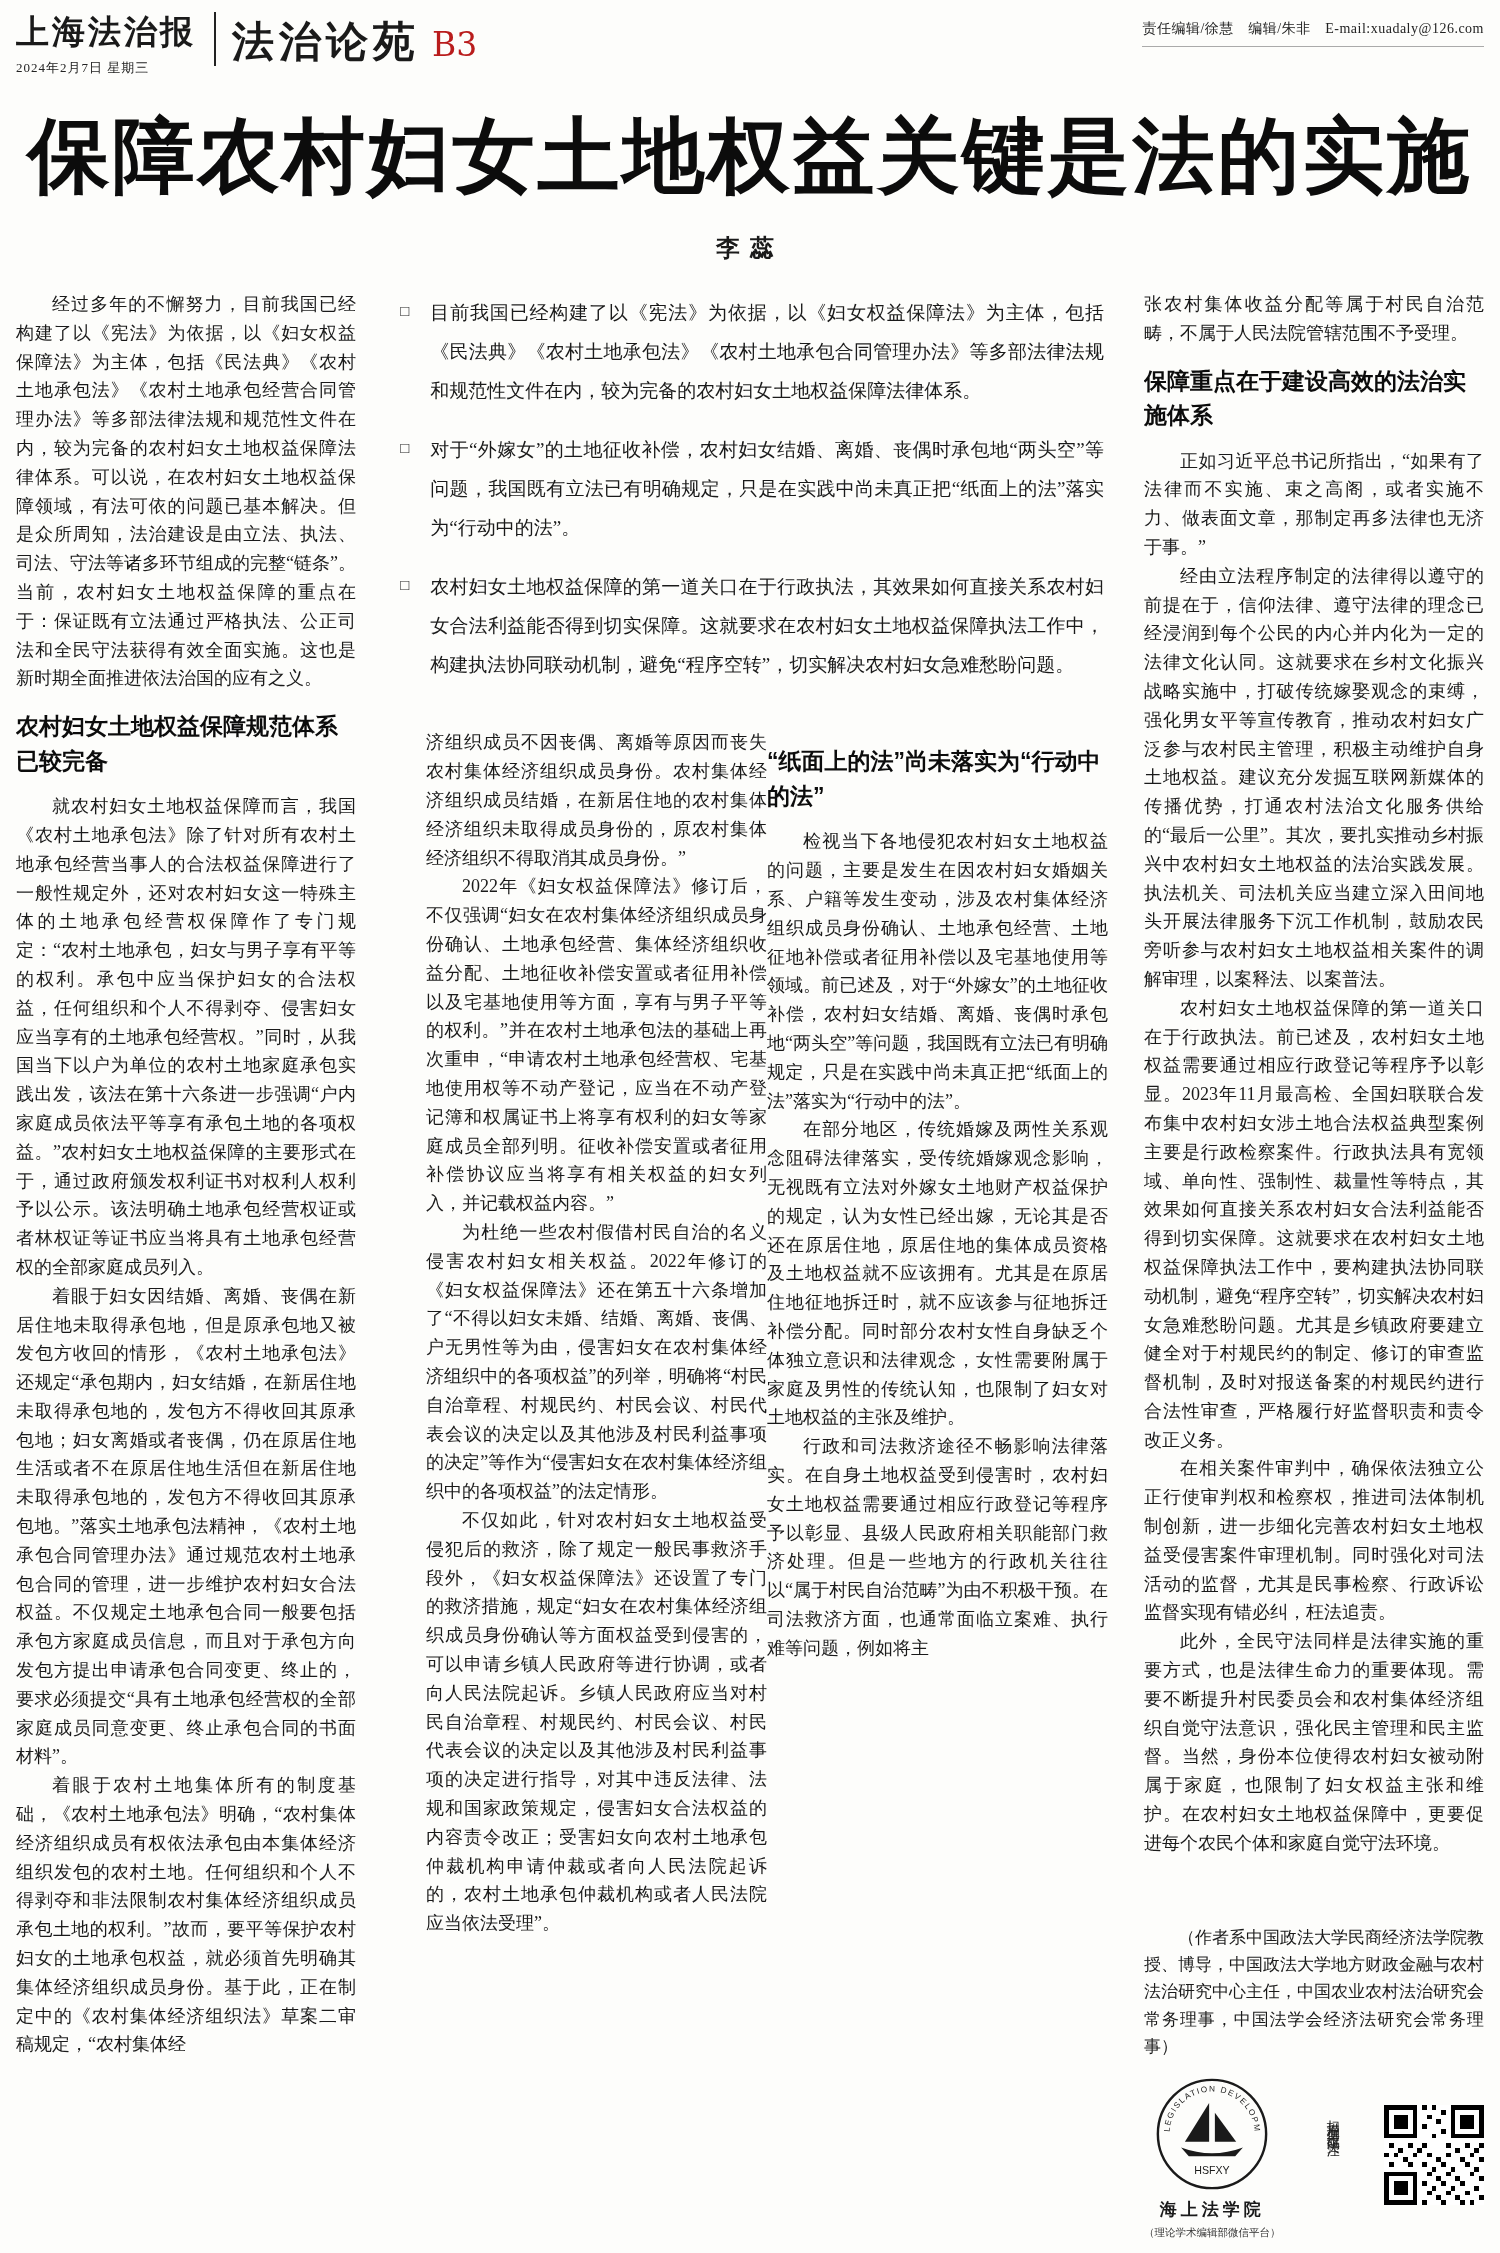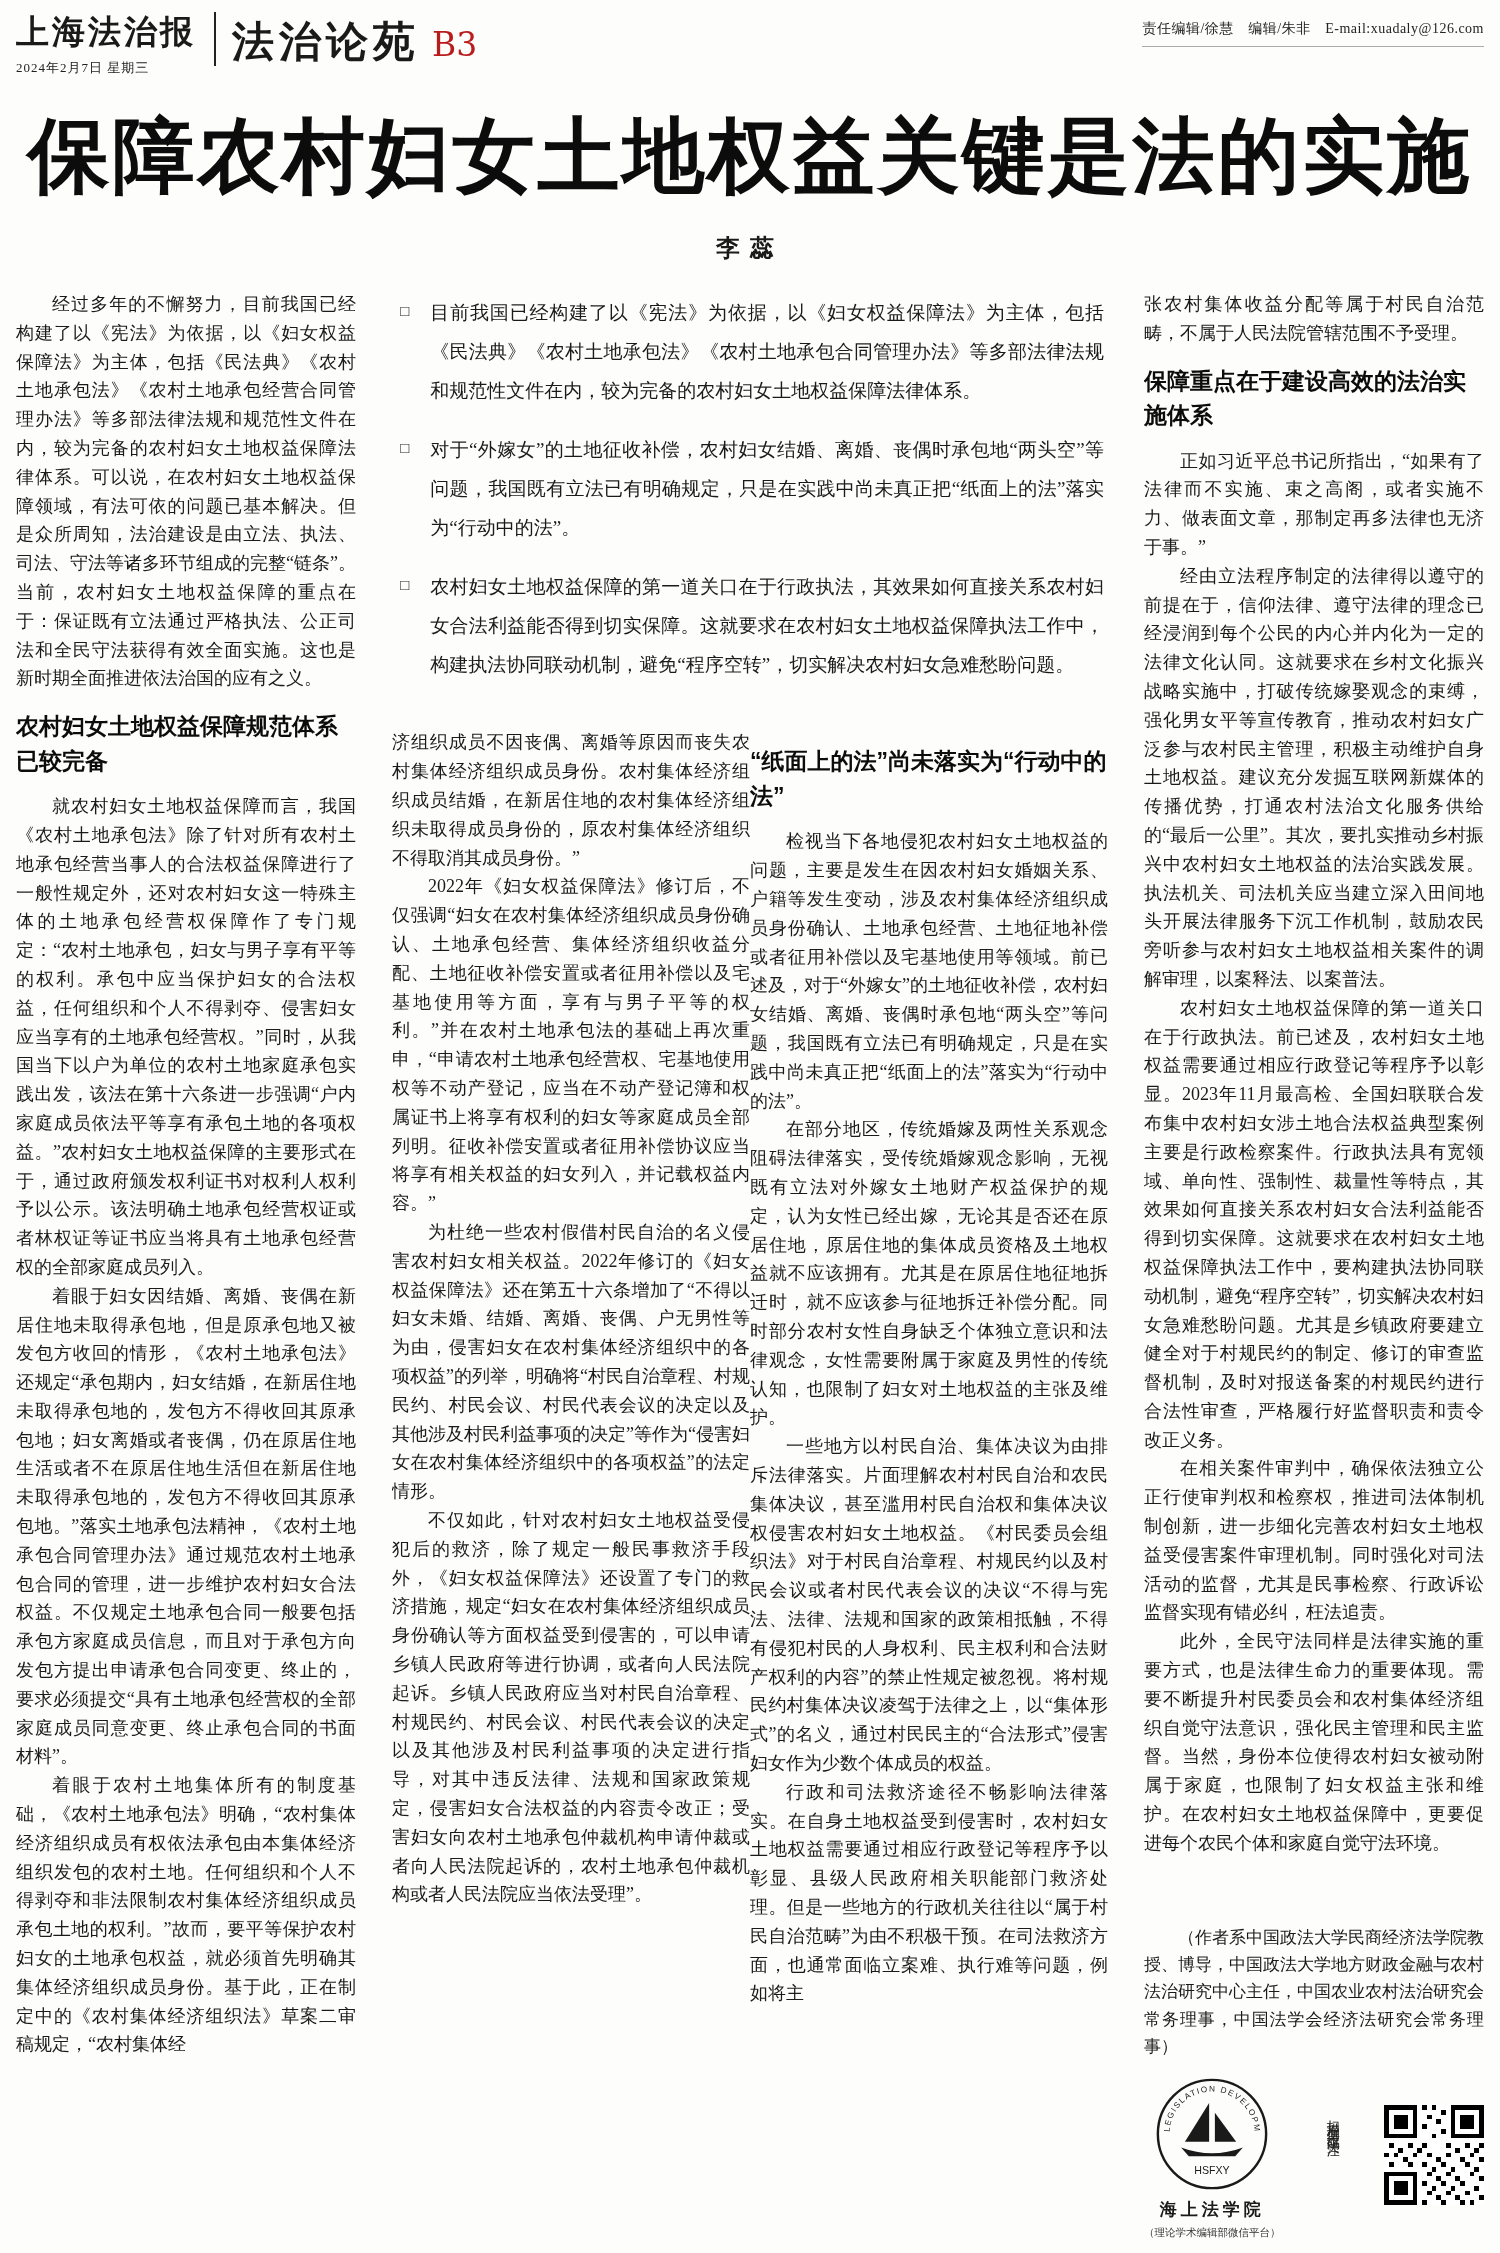--- a/index.html
+++ b/index.html
@@ -29,21 +29,21 @@
   
   .body-grid { display:grid; grid-template-columns:repeat(4,1fr); column-gap:36px;
                height:1952px; overflow:hidden; }
   .col, .mid-col { overflow:hidden; font-size:18px; line-height:1.6; text-align:justify; }
   p.para { text-indent:2em; }
   p.para.no-indent { text-indent:0; }
   .col-heading { font-family:"Liberation Sans","DejaVu Sans",sans-serif; font-size:23px;
                  font-weight:700; line-height:1.5; margin:16px 0 14px; color:#0c0c0c; text-align:left; }
 
   .mid { grid-column:2 / span 2; display:flex; flex-direction:column; }
-  .mid-cols { display:flex; flex:1; overflow:hidden; }
+  .mid-cols { display:flex; flex:1; overflow:hidden;margin-left:34px; }
   .mid-col { flex:1; }
 
   
   .summary { padding:4px 4px 24px 6px; }
   .summary p.summary-item { font-size:19px; line-height:2.05; margin-bottom:20px;
                             padding-left:1.7em; position:relative; text-align:justify; }
   .summary .item-marker { position:absolute; left:0.15em; top:0.15em; font-size:15px; }
 
   
   .col4 { display:flex; flex-direction:column; }
@@ -105,21 +105,20 @@
               <p class="para">2022年《妇女权益保障法》修订后，不仅强调“妇女在农村集体经济组织成员身份确认、土地承包经营、集体经济组织收益分配、土地征收补偿安置或者征用补偿以及宅基地使用等方面，享有与男子平等的权利。”并在农村土地承包法的基础上再次重申，“申请农村土地承包经营权、宅基地使用权等不动产登记，应当在不动产登记簿和权属证书上将享有权利的妇女等家庭成员全部列明。征收补偿安置或者征用补偿协议应当将享有相关权益的妇女列入，并记载权益内容。”</p>
               <p class="para">为杜绝一些农村假借村民自治的名义侵害农村妇女相关权益。2022年修订的《妇女权益保障法》还在第五十六条增加了“不得以妇女未婚、结婚、离婚、丧偶、户无男性等为由，侵害妇女在农村集体经济组织中的各项权益”的列举，明确将“村民自治章程、村规民约、村民会议、村民代表会议的决定以及其他涉及村民利益事项的决定”等作为“侵害妇女在农村集体经济组织中的各项权益”的法定情形。</p>
               <p class="para">不仅如此，针对农村妇女土地权益受侵犯后的救济，除了规定一般民事救济手段外，《妇女权益保障法》还设置了专门的救济措施，规定“妇女在农村集体经济组织成员身份确认等方面权益受到侵害的，可以申请乡镇人民政府等进行协调，或者向人民法院起诉。乡镇人民政府应当对村民自治章程、村规民约、村民会议、村民代表会议的决定以及其他涉及村民利益事项的决定进行指导，对其中违反法律、法规和国家政策规定，侵害妇女合法权益的内容责令改正；受害妇女向农村土地承包仲裁机构申请仲裁或者向人民法院起诉的，农村土地承包仲裁机构或者人民法院应当依法受理”。</p>
             </div>
         </div>
         <div class="mid-col">
           <h2 class="col-heading">“纸面上的法”尚未落实为“行动中的法”</h2>
           <div>
               <p class="para">检视当下各地侵犯农村妇女土地权益的问题，主要是发生在因农村妇女婚姻关系、户籍等发生变动，涉及农村集体经济组织成员身份确认、土地承包经营、土地征地补偿或者征用补偿以及宅基地使用等领域。前已述及，对于“外嫁女”的土地征收补偿，农村妇女结婚、离婚、丧偶时承包地“两头空”等问题，我国既有立法已有明确规定，只是在实践中尚未真正把“纸面上的法”落实为“行动中的法”。</p>
               <p class="para">在部分地区，传统婚嫁及两性关系观念阻碍法律落实，受传统婚嫁观念影响，无视既有立法对外嫁女土地财产权益保护的规定，认为女性已经出嫁，无论其是否还在原居住地，原居住地的集体成员资格及土地权益就不应该拥有。尤其是在原居住地征地拆迁时，就不应该参与征地拆迁补偿分配。同时部分农村女性自身缺乏个体独立意识和法律观念，女性需要附属于家庭及男性的传统认知，也限制了妇女对土地权益的主张及维护。</p>
-              <p class="para">一些地方以村民自治、集体决议为由排斥法律落实。片面理解农村村民自治和农民集体决议，甚至滥用村民自治权和集体决议权侵害农村妇女土地权益。《村民委员会组织法》对于村民自治章程、村规民约以及村民会议或者村民代表会议的决议“不得与宪法、法律、法规和国家的政策相抵触，不得有侵犯村民的人身权利、民主权利和合法财产权利的内容”的禁止性规定被忽视。将村规民约村集体决议凌驾于法律之上，以“集体形式”的名义，通过村民民主的“合法形式”侵害妇女作为少数个体成员的权益。</p>
               <p class="para">行政和司法救济途径不畅影响法律落实。在自身土地权益受到侵害时，农村妇女土地权益需要通过相应行政登记等程序予以彰显、县级人民政府相关职能部门救济处理。但是一些地方的行政机关往往以“属于村民自治范畴”为由不积极干预。在司法救济方面，也通常面临立案难、执行难等问题，例如将主</p>
             </div>
         </div>
       </div>
     </div>
 
     <div class="col col4">
       <div class="col4-flow">
         <p class="para no-indent">张农村集体收益分配等属于村民自治范畴，不属于人民法院管辖范围不予受理。</p>
         <h2 class="col-heading">保障重点在于建设高效的法治实施体系</h2>

